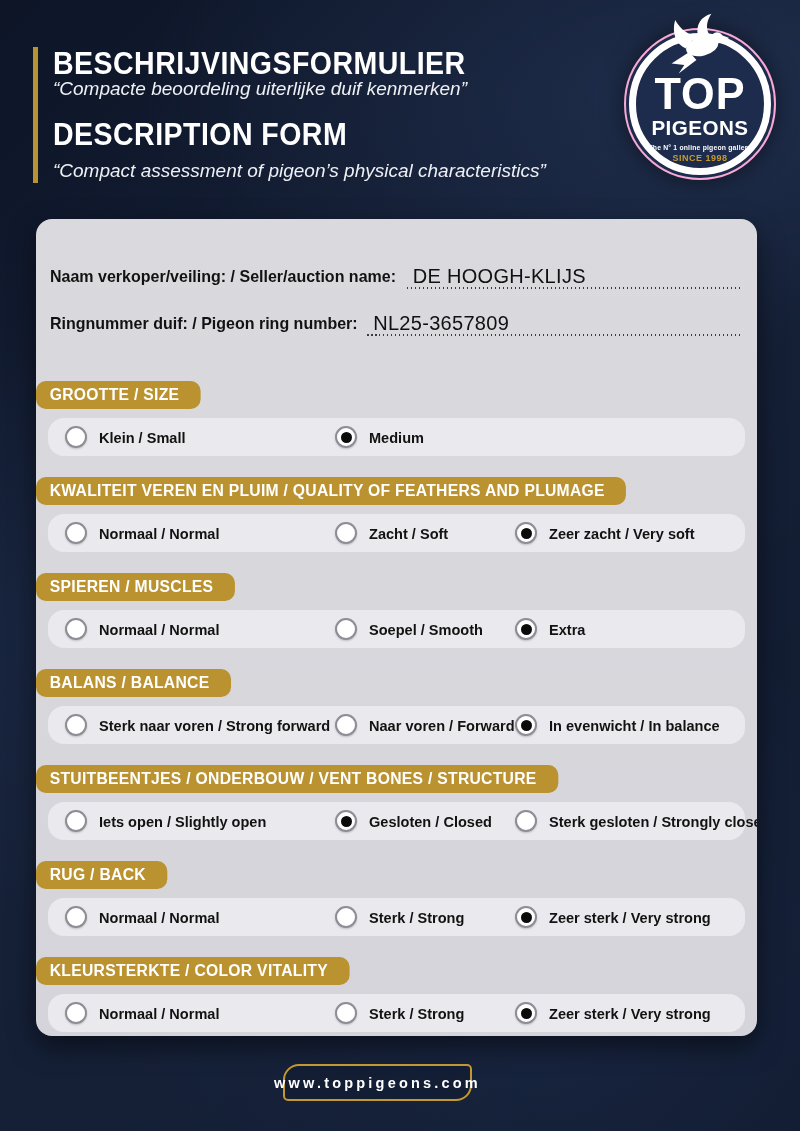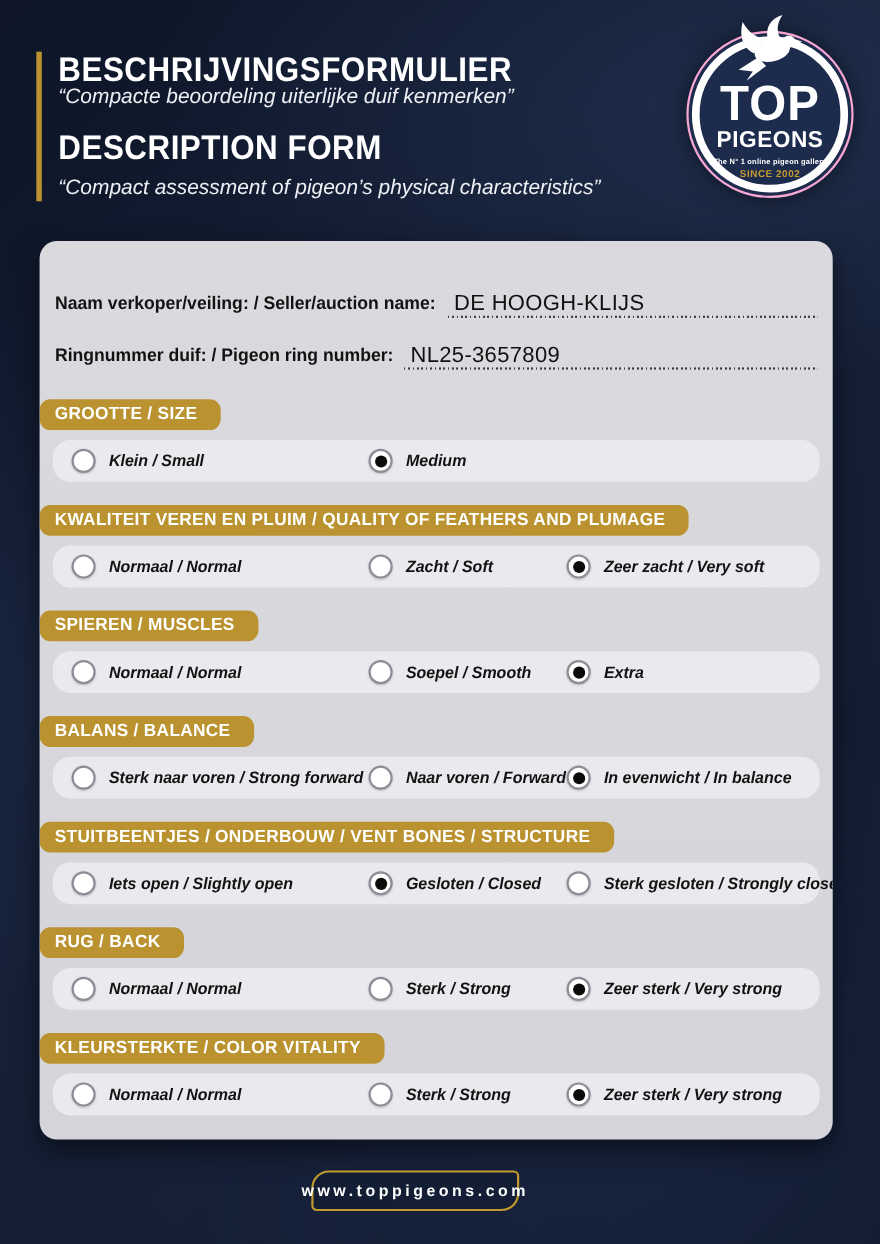--- a/index.html
+++ b/index.html
@@ -46,28 +46,28 @@
 
   .fields { padding:46px 14px 0 14px; }
   .field { display:flex; align-items:center; margin-bottom:23px; }
   .field-label { font-size:16.5px; font-weight:700; color:#121212; white-space:nowrap;
                  transform:scaleX(.97); transform-origin:left; padding-bottom:2px; }
   .field-value { flex:1; font-size:20px; font-weight:400; color:#101010; padding:0 4px 1px 6px;
                  letter-spacing:.3px; white-space:nowrap;
                  background-image:repeating-linear-gradient(90deg,#3c3c3c 0 1.5px, transparent 1.5px 4px);
                  background-repeat:repeat-x; background-position:0 100%; background-size:100% 2px; }
 
-  .sections { margin-top:27px; }
+  .sections { margin-top:45px; }
   .section { margin-bottom:21px; }
   .pill { display:inline-block; background:#ba9330; color:#fff; font-size:16px; font-weight:700;
           letter-spacing:.3px; padding:6px 22px 6px 14px; border-radius:10px; height:28px;
           line-height:16px; transform:scaleX(.98); transform-origin:left; }
   .opt-row { margin:9px 12px 0 12px; background:#eaeaee; border-radius:16px; height:38px;
              display:grid; grid-template-columns:270px 180px auto; align-items:center;
-             padding-left:17px;font-style:italic; }
+             padding-left:17px; }
   .option { display:flex; align-items:center; gap:12px; }
   .radio { width:22px; height:22px; border-radius:50%; background:#fff; border:2px solid #8d8d96;
            flex:0 0 22px; display:flex; align-items:center; justify-content:center;
            box-shadow:0 1px 2px rgba(0,0,0,.18); cursor:pointer; }
   .radio .dot { width:11px; height:11px; border-radius:50%; background:#0b0b0b; display:none; }
   .radio.selected .dot { display:block; }
   .opt-label { font-size:15px; font-weight:700; color:#121212; white-space:nowrap;
                transform:scaleX(.97); transform-origin:left; }
 
   
@@ -95,21 +95,21 @@
         <path d="M47 31 C44 17 51 5 66 1 C59 11 58 22 63 30 Z"></path>
         <ellipse cx="53" cy="47" rx="23" ry="13" transform="rotate(-14 53 47)"></ellipse>
         <circle cx="74" cy="35" r="8"></circle>
         <path d="M80 31 L91 35 L80 40 Z"></path>
         <path d="M35 55 L10 71 L28 73 L20 85 L45 66 Z"></path>
       </g>
     </svg>
     <div class="logo-top">TOP</div>
     <div class="logo-name">PIGEONS</div>
     <div class="logo-tagline">The N° 1 online pigeon gallery</div>
-    <div class="logo-since">SINCE 2002</div>
+    <div class="logo-since">SINCE 1998</div>
   </div>
 </div>
 
 <div class="card">
   <div class="fields">
     <div class="field">
       <span class="field-label">Naam verkoper/veiling: / Seller/auction name:</span>
       <span class="field-value">DE HOOGH-KLIJS</span>
     </div>
     <div class="field">

